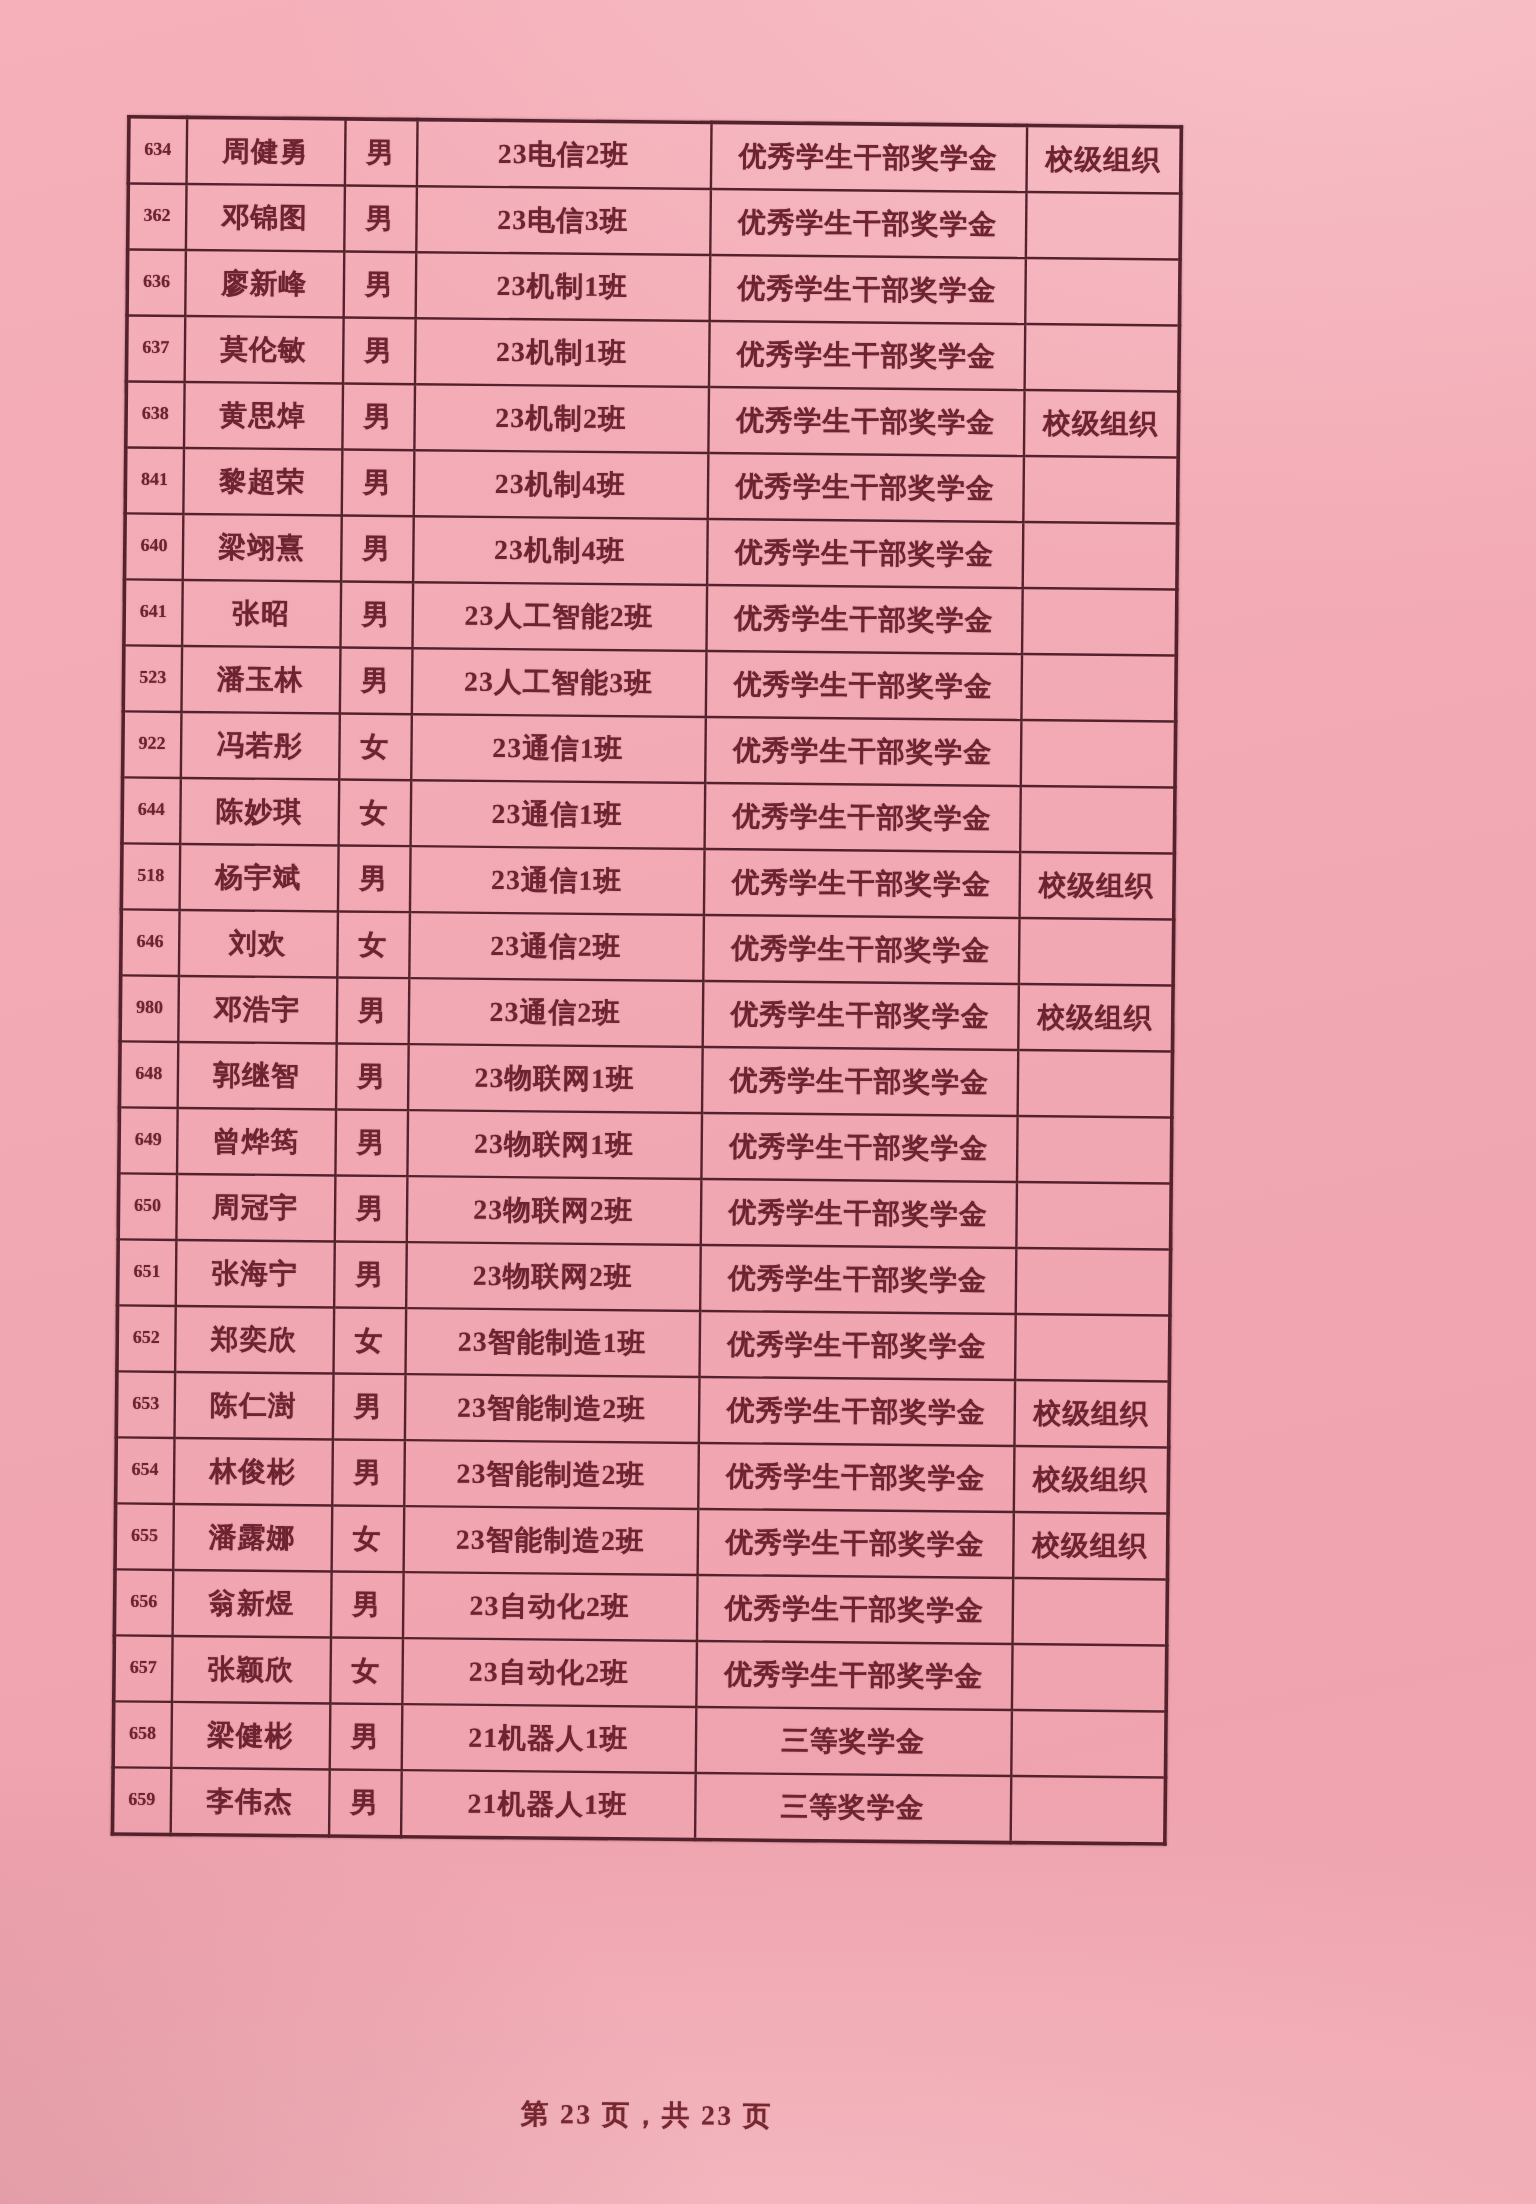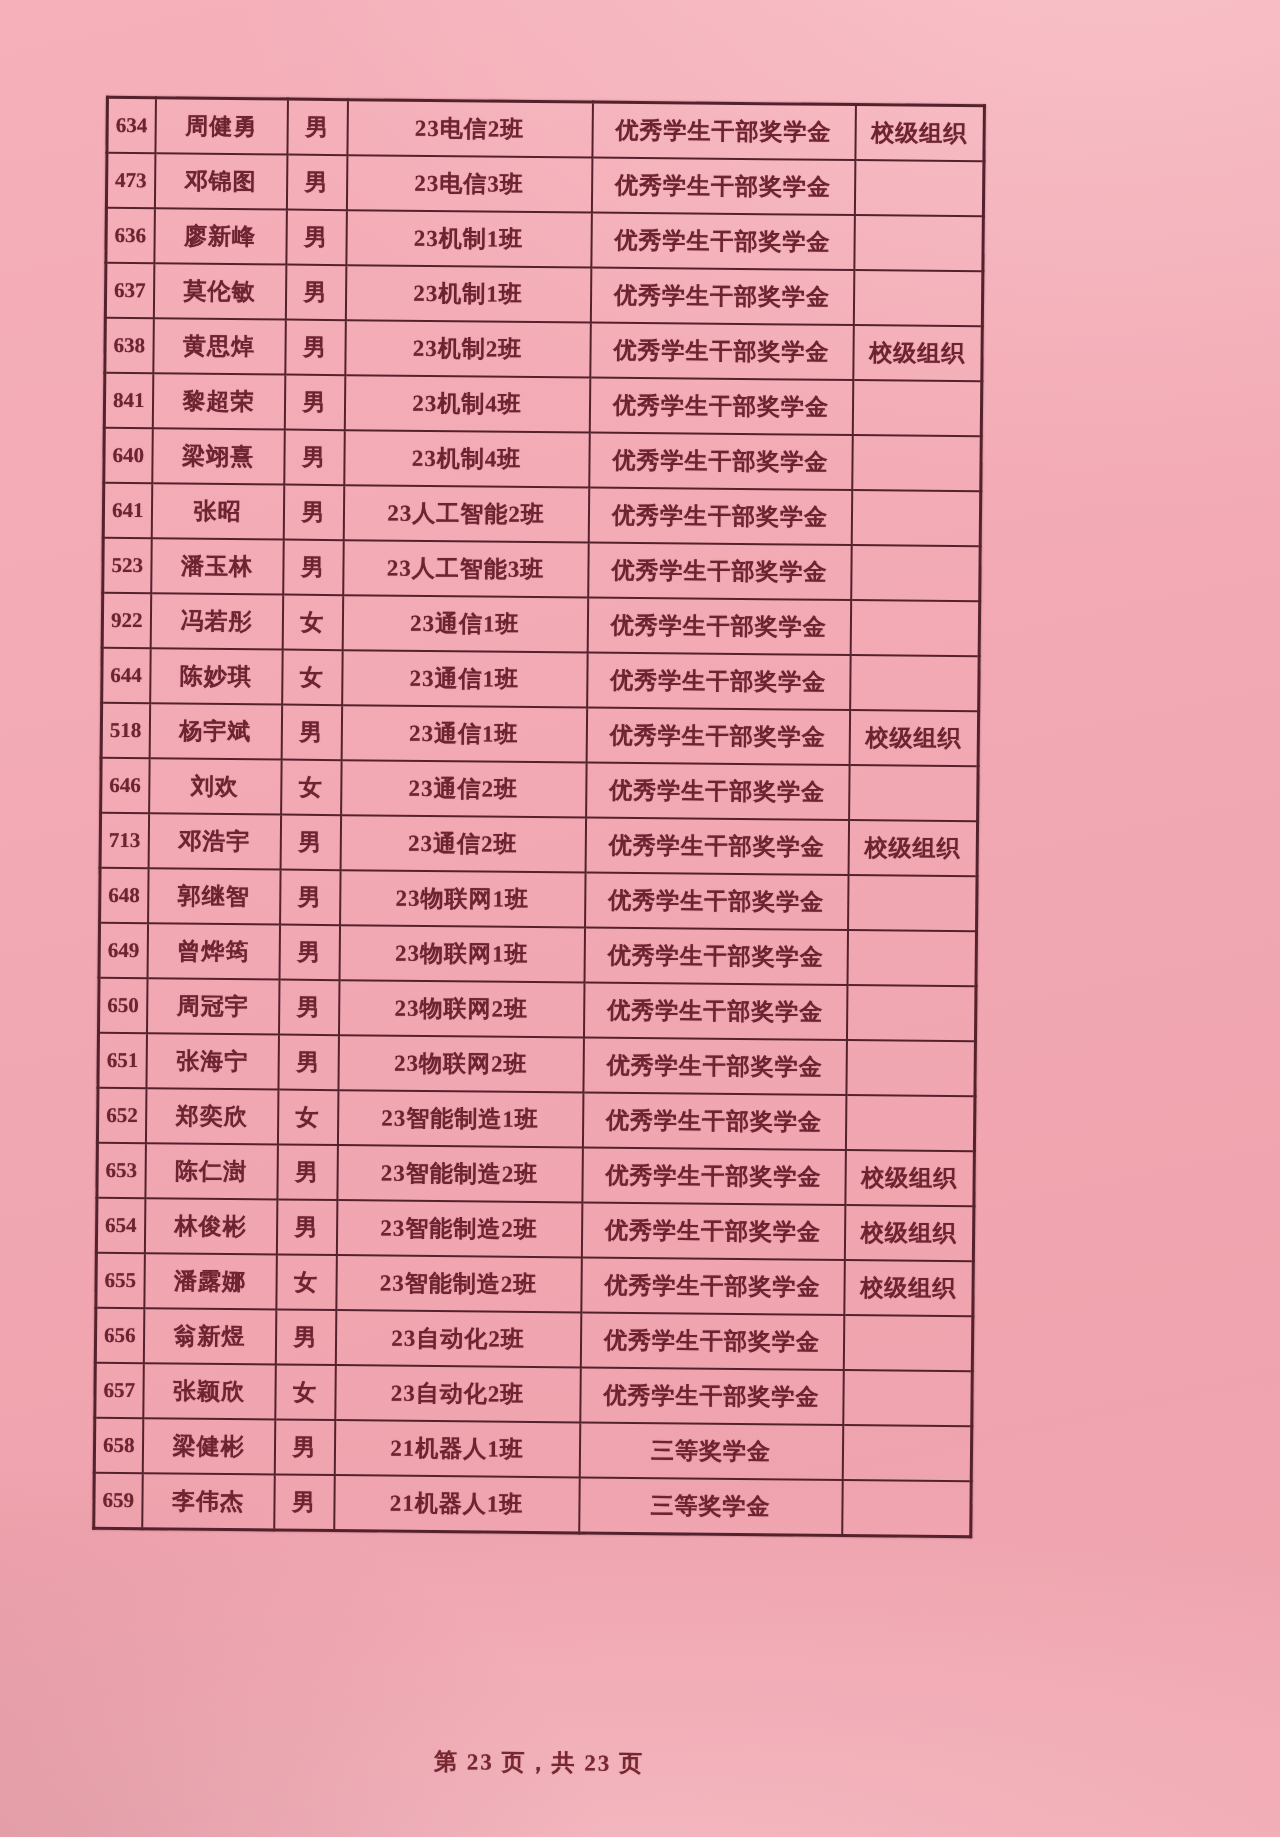--- a/index.html
+++ b/index.html
@@ -44,21 +44,21 @@
     vertical-align: middle;
     color: #6e2331;
     font-size: 23px;
     font-weight: 600;
     letter-spacing: 1px;
     white-space: nowrap;
     overflow: hidden;
     text-shadow: 0 0 1px rgba(110,35,49,0.55);
   }
   table.roster td:first-child {
-    font-size: 21px;
+    font-size: 15px;
     letter-spacing: 0;
   }
   .page-footer {
     position: absolute;
     left: 0;
     top: 1748px;
     width: 1096px;
     text-align: center;
     font-size: 23px;
     font-weight: 600;
@@ -85,21 +85,21 @@
       <tbody id="roster-body">
           <tr>
             <td>634</td>
             <td>周健勇</td>
             <td>男</td>
             <td>23电信2班</td>
             <td>优秀学生干部奖学金</td>
             <td>校级组织</td>
           </tr>
           <tr>
-            <td>473</td>
+            <td>362</td>
             <td>邓锦图</td>
             <td>男</td>
             <td>23电信3班</td>
             <td>优秀学生干部奖学金</td>
             <td></td>
           </tr>
           <tr>
             <td>636</td>
             <td>廖新峰</td>
             <td>男</td>
@@ -181,21 +181,21 @@
           </tr>
           <tr>
             <td>646</td>
             <td>刘欢</td>
             <td>女</td>
             <td>23通信2班</td>
             <td>优秀学生干部奖学金</td>
             <td></td>
           </tr>
           <tr>
-            <td>713</td>
+            <td>980</td>
             <td>邓浩宇</td>
             <td>男</td>
             <td>23通信2班</td>
             <td>优秀学生干部奖学金</td>
             <td>校级组织</td>
           </tr>
           <tr>
             <td>648</td>
             <td>郭继智</td>
             <td>男</td>

